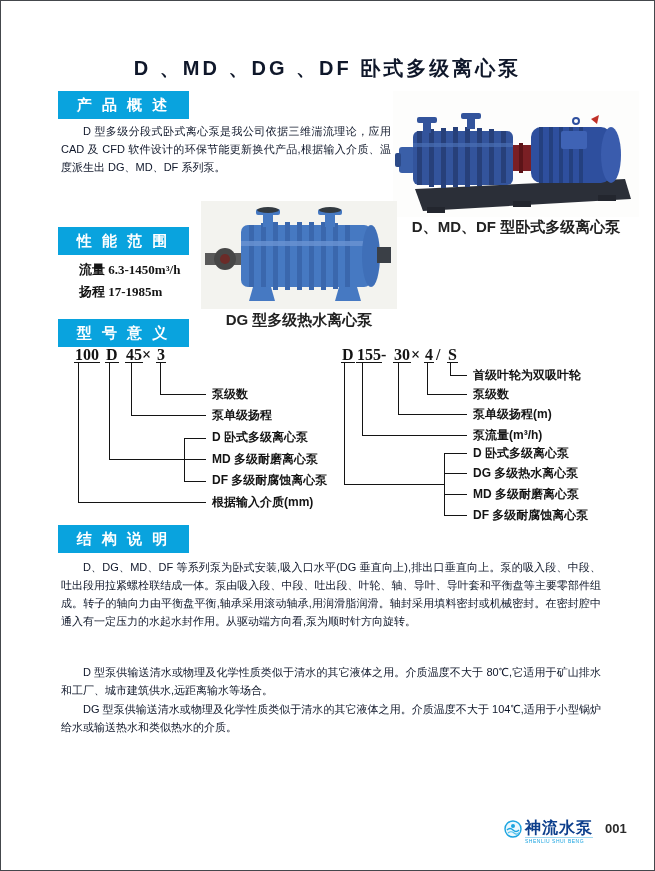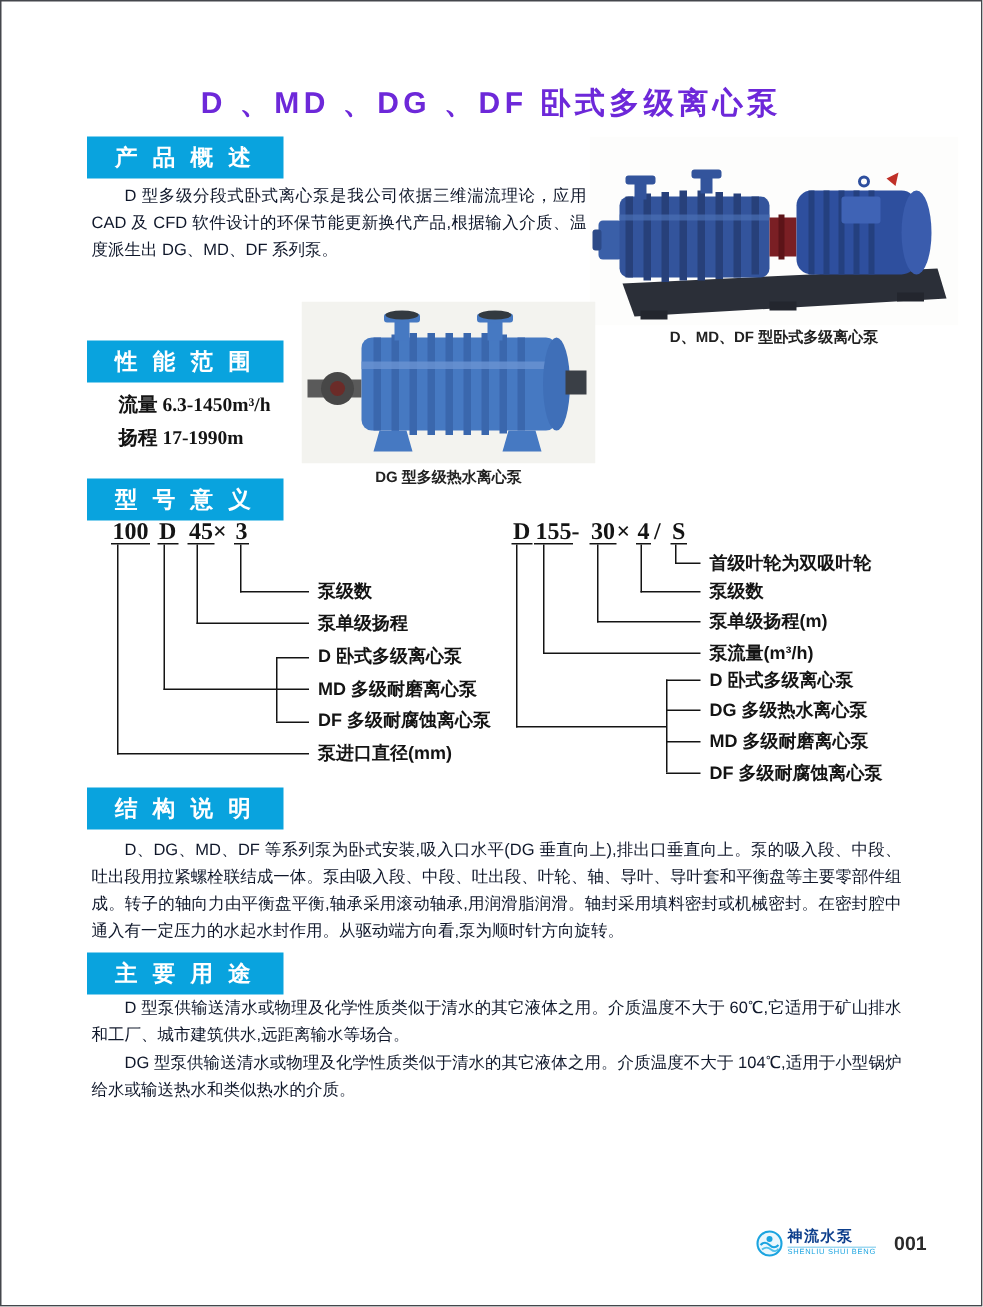--- a/index.html
+++ b/index.html
@@ -5,34 +5,34 @@
   * { margin:0; padding:0; box-sizing:border-box; }
   html,body { background:#e8e8e8; }
   .page {
     position:relative; width:655px; height:871px; margin:0 auto;
     background:#fff; border:1px solid #44474c; box-shadow:0 2px 0 #c2c2c2;
     font-family:"Liberation Sans", sans-serif; color:#151515; overflow:hidden;
   }
   .title {
     position:absolute; top:54px; left:0; width:100%;
     text-align:center; font-size:20px; font-weight:bold;
-    color:#6d28d9; letter-spacing:3px;
+    color:#0f172a; letter-spacing:3px;
   }
   .sec-h {
     position:absolute; left:57px; width:131px; height:28px;
     background:#09a3de; color:#fff; font-weight:bold; font-size:15px;
     display:flex; align-items:center; justify-content:center; letter-spacing:3px;
   }
   .body-text {
     position:absolute; font-size:11px; line-height:1.64;
     text-align:justify; color:#0f172a;
   }
   .indent { text-indent:2em; }
   .caption {
-    position:absolute; font-size:10px; font-weight:bold; color:#222;
+    position:absolute; font-size:15px; font-weight:bold; color:#222;
     text-align:center;
   }
   .perf-line {
     position:absolute; left:78px; font-size:13px; font-weight:bold; color:#141414;
     font-family:"Liberation Serif", serif;
   }
   .photo { position:absolute; }
   .diagram { position:absolute; }
   .tok, .sep {
     position:absolute; top:0; font-family:"Liberation Serif", serif;
@@ -42,21 +42,21 @@
   .lcon { position:absolute; border-left:1.3px solid #141414; border-bottom:1.3px solid #141414; }
   .vline { position:absolute; border-left:1.3px solid #141414; }
   .hline { position:absolute; border-top:1.3px solid #141414; }
   .dlabel {
     position:absolute; font-size:12px; font-weight:bold; color:#141414;
     white-space:nowrap; line-height:15px;
   }
   .usage-p { text-indent:2em; margin-bottom:1px; }
   .footer { position:absolute; left:503px; top:819px; display:flex; align-items:flex-start; }
   .brand-block { margin-left:3px; line-height:1; }
-  .brand-name { font-size:10px; font-weight:bold; color:#0d3f8c; letter-spacing:1px; }
+  .brand-name { font-size:16px; font-weight:bold; color:#0d3f8c; letter-spacing:1px; }
   .brand-sub { font-size:5px; color:#1ba4e0; letter-spacing:0.5px; border-top:1px solid #9fd9f2; margin-top:1px; padding-top:1px; }
   .page-num { font-size:13px; font-weight:bold; color:#2b2b2b; margin-left:12px; margin-top:1px; }
 </style>
 </head>
 <body>
 
 <div class="page">
 
   <div class="title">D 、MD 、DG 、DF 卧式多级离心泵</div>
 
@@ -104,21 +104,21 @@
       <ellipse cx="218" cy="64" rx="10" ry="28" fill="#3a5cad"></ellipse>
       <rect x="168" y="40" width="26" height="18" rx="2" fill="#3f63b5"></rect>
       <circle cx="183" cy="30" r="3" fill="none" stroke="#2e4f9e" stroke-width="2"></circle>
       <path d="M198,28 L206,24 L204,33 Z" fill="#c03028"></path>
     </svg>
   </div>
   <div class="caption" style="left:392px; top:217px; width:246px;">D、MD、DF 型卧式多级离心泵</div>
 
   <div class="sec-h" style="top:226px">性 能 范 围</div>
   <div class="perf-line" style="top:260px">流量 6.3-1450m³/h</div>
-  <div class="perf-line" style="top:282px">扬程 17-1990m</div>
+  <div class="perf-line" style="top:282px">扬程 17-1985m</div>
 
   <div class="photo" style="left:200px; top:200px; width:196px; height:108px;">
     <svg width="196" height="108" viewBox="0 0 196 108">
       <rect x="0" y="0" width="196" height="108" fill="#f3f3ef"></rect>
 
       <rect x="4" y="52" width="36" height="12" fill="#5a5a5a"></rect>
       <circle cx="24" cy="58" r="11" fill="#474747"></circle>
       <circle cx="24" cy="58" r="5" fill="#6b2b28"></circle>
 
       <rect x="40" y="24" width="130" height="62" rx="7" fill="#4679c2"></rect>
@@ -164,21 +164,21 @@
     <div class="vline" style="left:123px; top:91px; height:43px;"></div>
     <div class="hline" style="left:123px; top:91px; width:22px;"></div>
     <div class="hline" style="left:123px; top:134px; width:22px;"></div>
     <div class="lcon" style="left:17px; top:16px; width:128px; height:140px;"></div>
 
     <span class="dlabel" style="left:151px; top:40px">泵级数</span>
     <span class="dlabel" style="left:151px; top:61px">泵单级扬程</span>
     <span class="dlabel" style="left:151px; top:83px">D 卧式多级离心泵</span>
     <span class="dlabel" style="left:151px; top:105px">MD 多级耐磨离心泵</span>
     <span class="dlabel" style="left:151px; top:126px">DF 多级耐腐蚀离心泵</span>
-    <span class="dlabel" style="left:151px; top:148px">泵进口直径(mm)</span>
+    <span class="dlabel" style="left:151px; top:148px">根据输入介质(mm)</span>
   </div>
 
   <div class="diagram" style="left:330px; top:346px; width:305px; height:178px;">
     <span class="tok" style="left:10px">D</span>
     <span class="tok" style="left:25px">155</span>
     <span class="sep" style="left:50px">-</span>
     <span class="tok" style="left:62px">30</span>
     <span class="sep" style="left:80px">×</span>
     <span class="tok" style="left:93px">4</span>
     <span class="sep" style="left:105px">/</span>
@@ -201,23 +201,22 @@
     <span class="dlabel" style="left:142px; top:81px">泵流量(m³/h)</span>
     <span class="dlabel" style="left:142px; top:99px">D 卧式多级离心泵</span>
     <span class="dlabel" style="left:142px; top:119px">DG 多级热水离心泵</span>
     <span class="dlabel" style="left:142px; top:140px">MD 多级耐磨离心泵</span>
     <span class="dlabel" style="left:142px; top:161px">DF 多级耐腐蚀离心泵</span>
   </div>
 
   <div class="sec-h" style="top:524px">结 构 说 明</div>
   <div class="body-text indent" style="left:60px; top:557px; width:540px;">D、DG、MD、DF 等系列泵为卧式安装,吸入口水平(DG 垂直向上),排出口垂直向上。泵的吸入段、中段、吐出段用拉紧螺栓联结成一体。泵由吸入段、中段、吐出段、叶轮、轴、导叶、导叶套和平衡盘等主要零部件组成。转子的轴向力由平衡盘平衡,轴承采用滚动轴承,用润滑脂润滑。轴封采用填料密封或机械密封。在密封腔中通入有一定压力的水起水封作用。从驱动端方向看,泵为顺时针方向旋转。</div>
 
-  <div class="sec-h" style="top:634px">主 要 用 途</div>
   <div class="body-text" style="left:60px; top:662px; width:540px;">
-    <p class="usage-p">D 型泵供输送清水或物理及化学性质类似于清水的其它液体之用。介质温度不大于 60℃,它适用于矿山排水和工厂、城市建筑供水,远距离输水等场合。</p>
+    <p class="usage-p">D 型泵供输送清水或物理及化学性质类似于清水的其它液体之用。介质温度不大于 80℃,它适用于矿山排水和工厂、城市建筑供水,远距离输水等场合。</p>
     <p class="usage-p">DG 型泵供输送清水或物理及化学性质类似于清水的其它液体之用。介质温度不大于 104℃,适用于小型锅炉给水或输送热水和类似热水的介质。</p>
   </div>
 
   <div class="footer">
     <svg width="18" height="18" viewBox="0 0 18 18">
       <circle cx="9" cy="9" r="8" fill="#eaf7fd" stroke="#1ba4e0" stroke-width="1.4"></circle>
       <path d="M3,10 Q6,7 9,10 T15,10" fill="none" stroke="#1ba4e0" stroke-width="1.4"></path>
       <path d="M4,13 Q7,10.5 10,13 T15,12.5" fill="none" stroke="#4fc0ea" stroke-width="1.2"></path>
       <circle cx="9" cy="6" r="2" fill="#1ba4e0"></circle>
     </svg>

